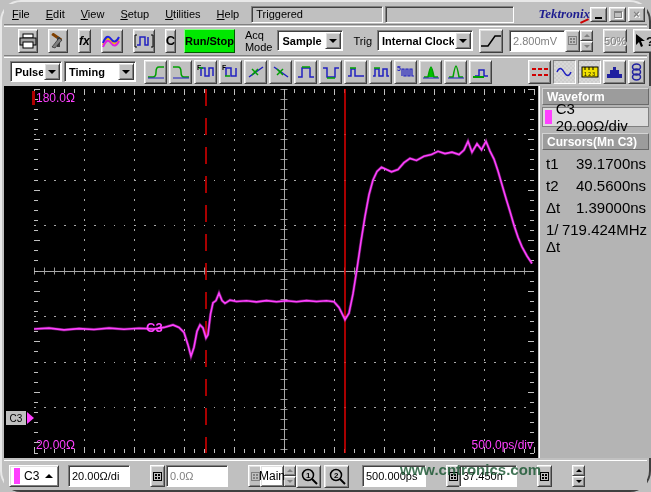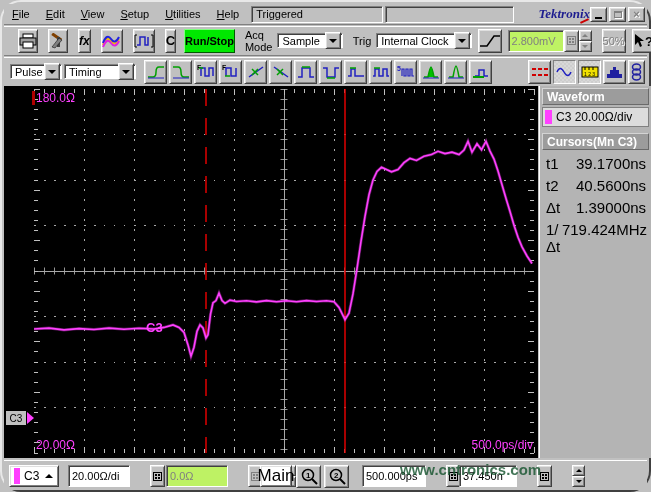--- a/index.html
+++ b/index.html
@@ -21,42 +21,42 @@
     border-bottom: 2px solid #404040;
     border-radius: 21px;
   }
   
   .raised { background:#c0c0c0; border:1px solid; border-color:#ffffff #404040 #404040 #ffffff; box-shadow: inset 1px 1px 0 #dfdfdf, inset -1px -1px 0 #808080; }
   .sunken { border:1px solid; border-color:#808080 #ffffff #ffffff #808080; box-shadow: inset 1px 1px 0 #404040; }
   .btn { display:flex; align-items:center; justify-content:center; cursor:default; }
   .btn.active { border-color:#808080 #ffffff #ffffff #808080; box-shadow:none;
     background-image: repeating-conic-gradient(#d8d8d8 0 25%, #cecece 0 50%); background-size:4px 4px; }
   .field { background:#ffffff; color:#000; display:flex; align-items:center; padding:0 3px; white-space:nowrap; overflow:hidden; }
-  .field.disabled { background:#bef264; color:#808080; }
+  .field.disabled { background:#ffffff; color:#808080; }
   
   #menubar { position:absolute; left:2px; top:2px; right:2px; height:21px; display:flex; align-items:center; background:#c0c0c0; border-bottom:1px solid #808080; }
   .menu-item { padding:3px 8px 4px 8px; }
   .menu-item::first-letter { text-decoration: underline; }
   #status-box { width:132px; height:17px; margin-left:4px; padding:1px 4px; }
   #status-box2 { width:130px; height:17px; margin-left:2px; }
   #logo { margin-left:24px; font-family:"Liberation Serif", serif; font-weight:bold; font-style:italic; font-size:13px; color:#1d1d8f; position:relative; }
   #logo::after { content:""; position:absolute; right:1px; bottom:0; width:9px; height:2px; background:#cc0000; transform:rotate(-25deg); }
   #winbtns { margin-left:auto; margin-right:2px; display:flex; gap:2px; }
   .winbtn { width:17px; height:15px; font-size:10px; font-weight:bold; }
   .glyph-min { width:7px; height:2px; background:#000; margin-top:7px; }
   .glyph-max { width:8px; height:7px; border:1px solid #808080; border-top:2px solid #808080; box-shadow:1px 1px 0 #fff; }
   .glyph-x { color:#808080; text-shadow:1px 1px 0 #fff; font-size:11px; line-height:10px; }
   
   #toolbar1 { position:absolute; left:2px; top:24px; right:2px; height:30px; display:flex; align-items:center; gap:2px; padding-left:6px; border-bottom:1px solid #808080; box-shadow: inset 0 1px 0 #ffffff; }
   #toolbar2 { position:absolute; left:2px; top:55px; right:2px; height:29px; display:flex; align-items:center; gap:2px; padding-left:6px; box-shadow: inset 0 1px 0 #ffffff; }
   .tbtn { width:24px; height:24px;margin-left:8px; }
   .tbtn svg { display:block; }
   #run-stop { width:54px; height:24px; background:#00e800; font-weight:bold; font-size:11px; color:#000; border:1px solid; border-color:#80ff80 #005800 #005800 #80ff80; margin-left:6px; }
   .tlabel { margin:0 3px 0 8px; }
-  .combo { height:15px; background:#fff; display:flex; align-items:center; }
+  .combo { height:21px; background:#fff; display:flex; align-items:center;font-weight:bold; }
   .combo .ctext { padding:0 4px; flex:1; white-space:nowrap; overflow:hidden; }
   .combo .carrow { width:16px; height:17px; margin:1px; display:flex; align-items:center; justify-content:center; }
   .arrow-down { width:0; height:0; border-left:4px solid transparent; border-right:4px solid transparent; border-top:4px solid #000; }
   .arrow-up { width:0; height:0; border-left:4px solid transparent; border-right:4px solid transparent; border-bottom:4px solid #000; }
   .spinner { display:flex; align-items:stretch; height:22px; }
   .spinner .val { min-width:56px; font-size:11px; }
   .keypad-btn { width:15px; display:flex; align-items:center; justify-content:center; }
   .spinbtns { width:13px; display:flex; flex-direction:column; }
   .spinbtns .sb { flex:1; display:flex; align-items:center; justify-content:center; }
   .sb .tri-u { width:0; height:0; border-left:3px solid transparent; border-right:3px solid transparent; border-bottom:3px solid #000; }
@@ -64,31 +64,31 @@
   .spinner.disabled .tri-u { border-bottom-color:#808080; } .spinner.disabled .tri-d { border-top-color:#808080; }
   .mbtn { width:23px; height:24px; }
   
   #plot-wrap { position:absolute; left:2px; top:84px; width:534px; height:372px; background:#000; }
   #graticule { position:absolute; left:27px; top:1px; }
   #chan-marker { position:absolute; left:1px; top:324px; width:22px; height:16px; background:#c0c0c0; border:1px solid #000; color:#000; font-size:10px; display:flex; align-items:center; justify-content:center; }
   #chan-marker::after { content:""; position:absolute; left:21px; top:1px; border-left:7px solid #ff40ff; border-top:6px solid transparent; border-bottom:6px solid transparent; }
   
   #panel { position:absolute; left:537px; top:84px; width:112px; height:372px; background:#b4b4b4; border-left:1px solid #ffffff; padding:2px; }
   .panel-header { height:17px; background:#9c9c9c; border:1px solid; border-color:#d4d4d4 #6a6a6a #6a6a6a #d4d4d4; color:#ffffff; font-weight:bold; font-size:12px; padding:1px 4px; }
-  #wave-item { margin-top:2px; height:20px; background:#dcdcdc; border:1px solid #808080; display:flex; align-items:center; gap:4px; padding:0 2px; font-size:12px; color:#000; }
+  #wave-item { margin-top:2px; height:20px; background:#dcdcdc; border:1px solid #808080; display:flex; align-items:center; gap:4px; padding:0 2px; font-size:15px; color:#000; }
   #wave-swatch { width:7px; height:14px; background:#ff40ff; }
   #cursor-header { margin-top:6px; }
   .readout { display:flex; padding:5px 2px 0 4px; font-size:15px; color:#000; }
   .readout .rlabel { width:30px; }
   
   #bottombar { position:absolute; left:2px; top:458px; right:2px; height:30px; background:#c0c0c0; border-top:1px solid #ffffff; }
   #bottombar > * { position:absolute; top:4px;gap:20px; }
   #c3-btn { left:5px; width:50px; height:22px; background:#ffffff; display:flex; align-items:center; gap:4px; padding:0 4px; }
   #c3-stripe { width:6px; height:16px; background:#ff40ff; }
-  #main-btn { left:256px; width:32px; height:22px; background:#ffffff; font-size:17px; }
+  #main-btn { left:256px; width:24px; height:22px; background:#ffffff; font-size:12px; }
   .zoom-btn { width:25px; height:23px; }
   #watermark { position:absolute; left:398px; top:459px; font-size:15px; font-weight:bold; color:#14532d; opacity:0.8; letter-spacing:0px; pointer-events:none; z-index:50; }
 </style>
 </head>
 <body>
 
 <div id="window">
 
   <div id="menubar">
     <div class="menu-item">File</div>

